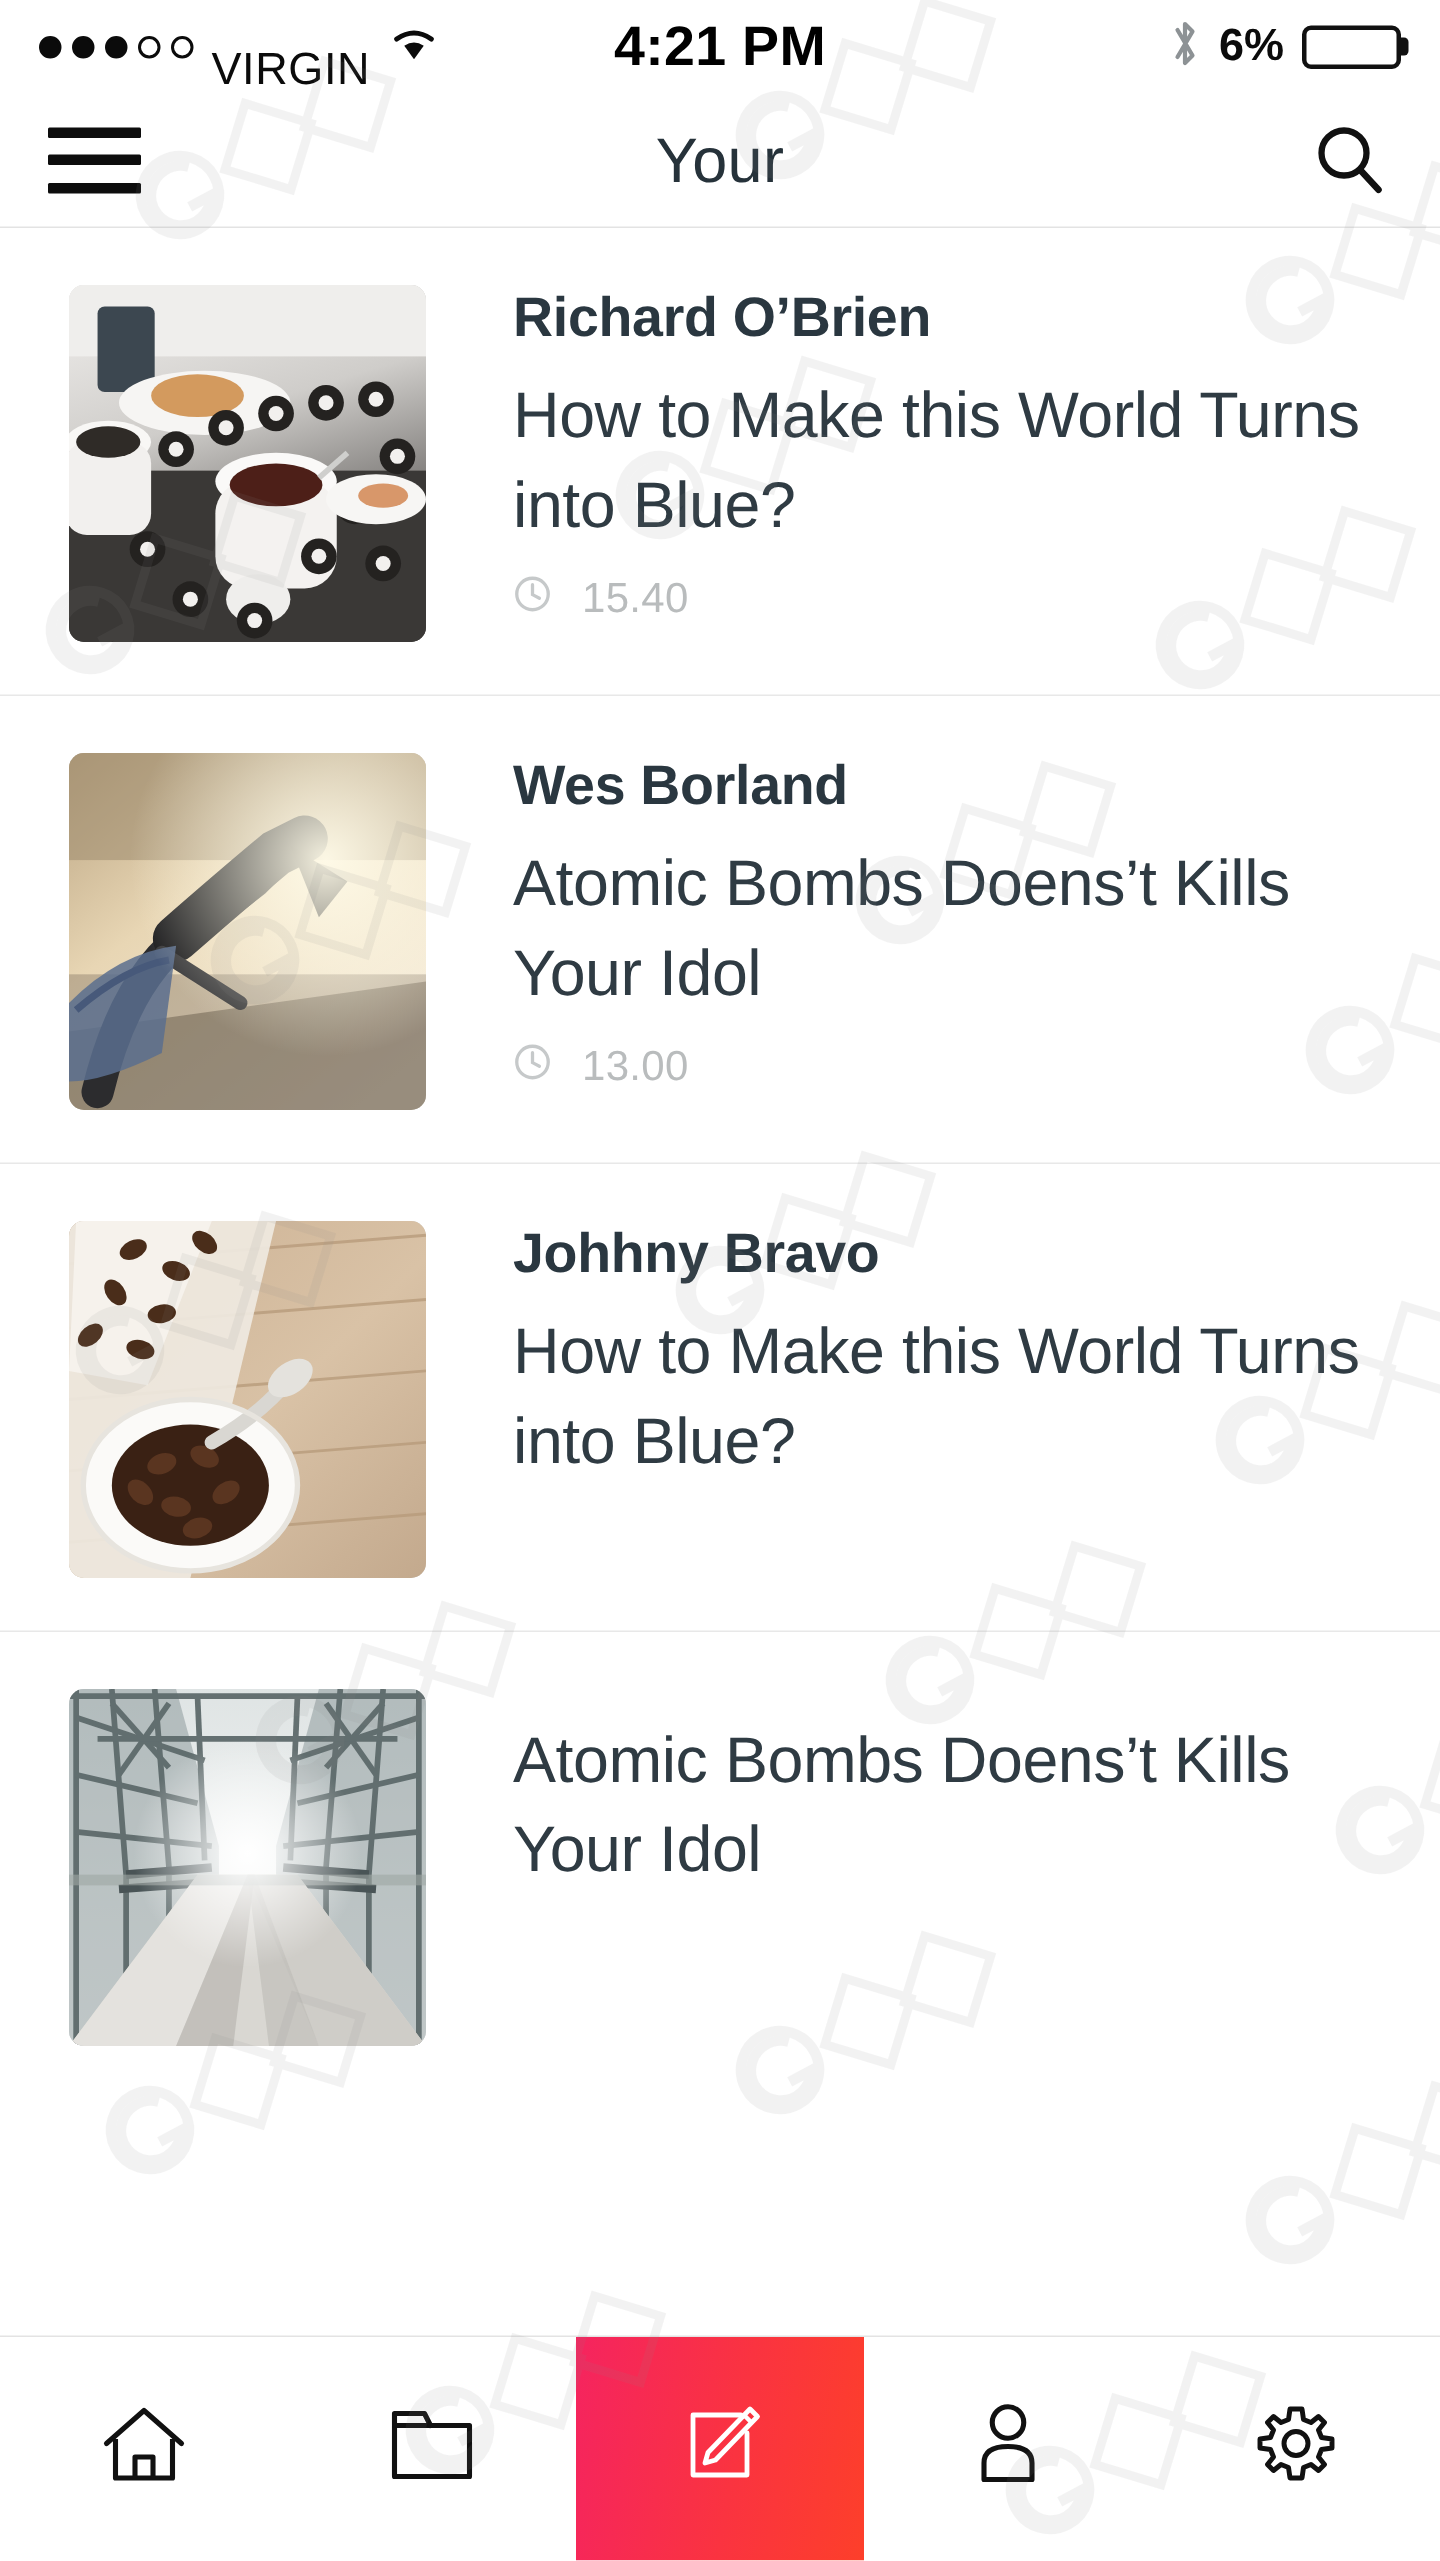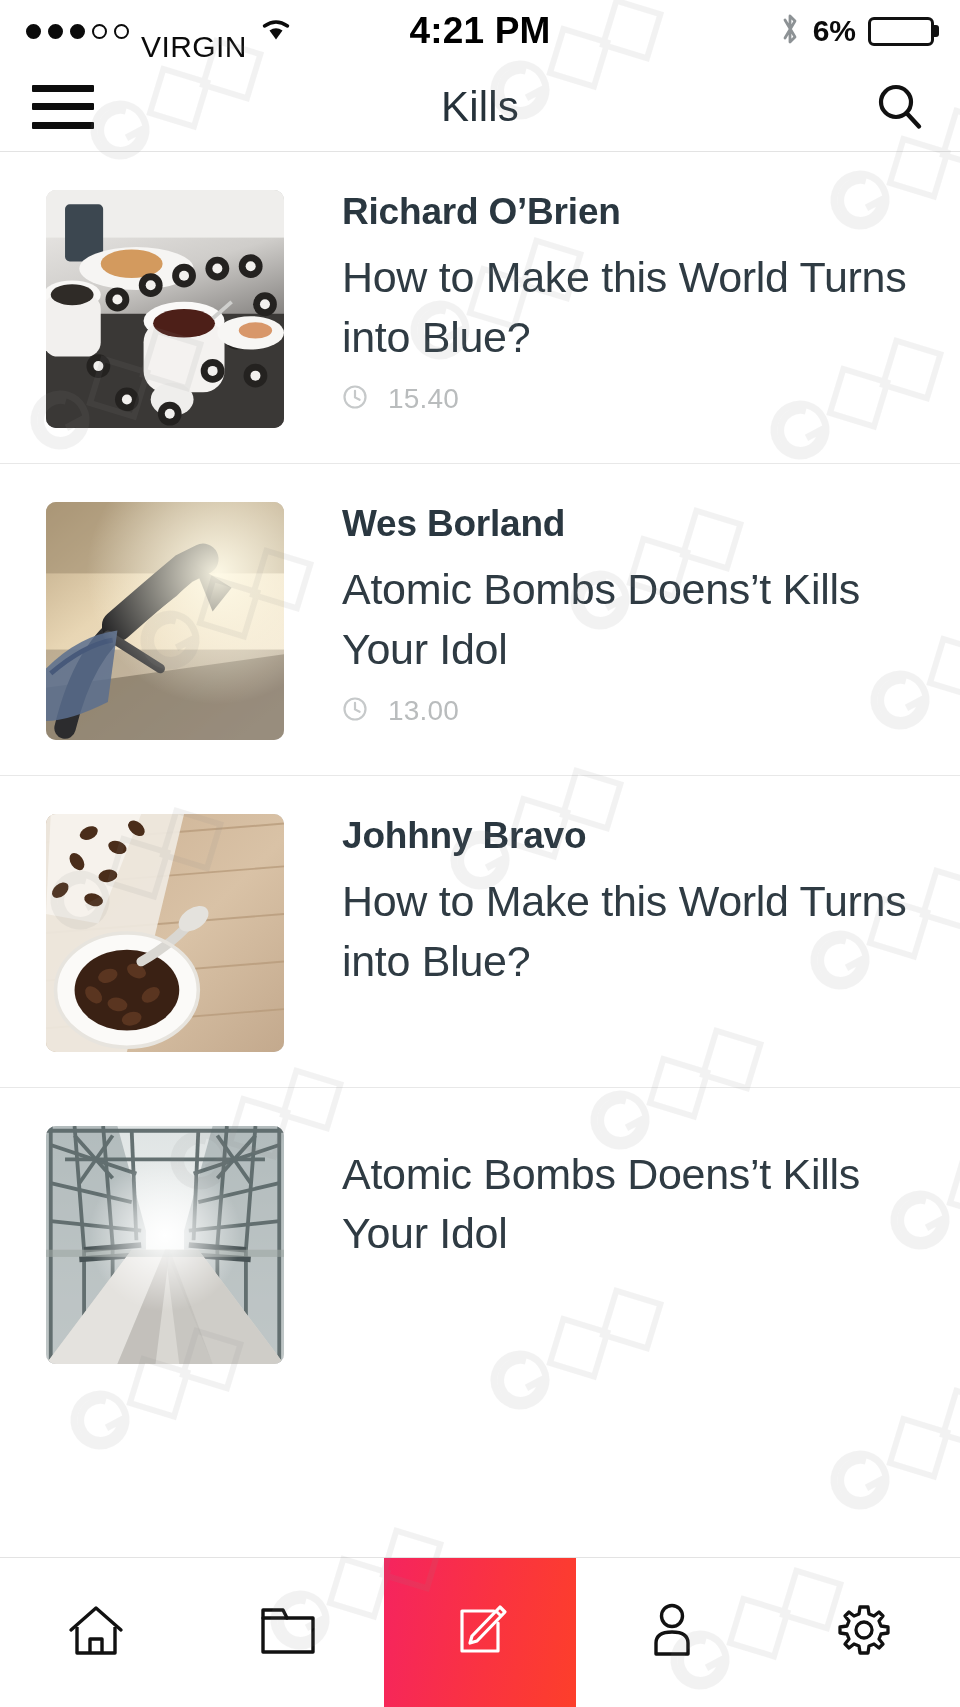--- a/index.html
+++ b/index.html
@@ -163,21 +163,21 @@
       <span class="battery"><span class="fill"></span></span>
     </div>
   </div>
 
   <div class="nav-bar">
     <div class="hamburger">
       <span></span>
         <span></span>
         <span></span>
     </div>
-    <div class="nav-title">Kills</div>
+    <div class="nav-title">Your</div>
     <div class="search-btn">
       <svg width="52" height="52" viewBox="0 0 52 52">
         <circle cx="22" cy="21" r="15" stroke="#111" stroke-width="4.2" fill="none"></circle>
         <line x1="33" y1="32.5" x2="45" y2="45.5" stroke="#111" stroke-width="4.4" stroke-linecap="round"></line>
       </svg>
     </div>
   </div>
 
   <div class="news-list">
 

